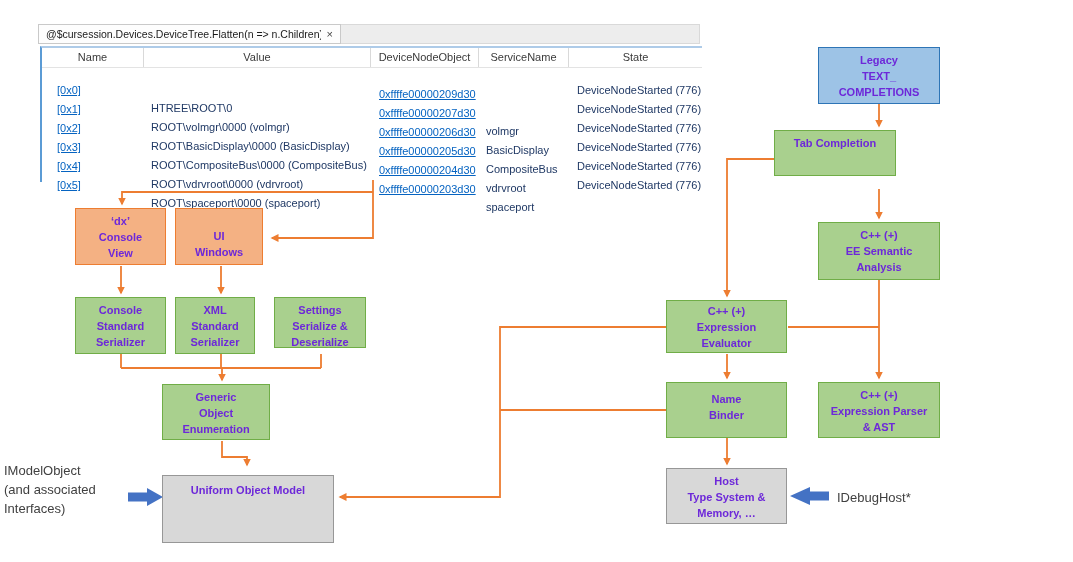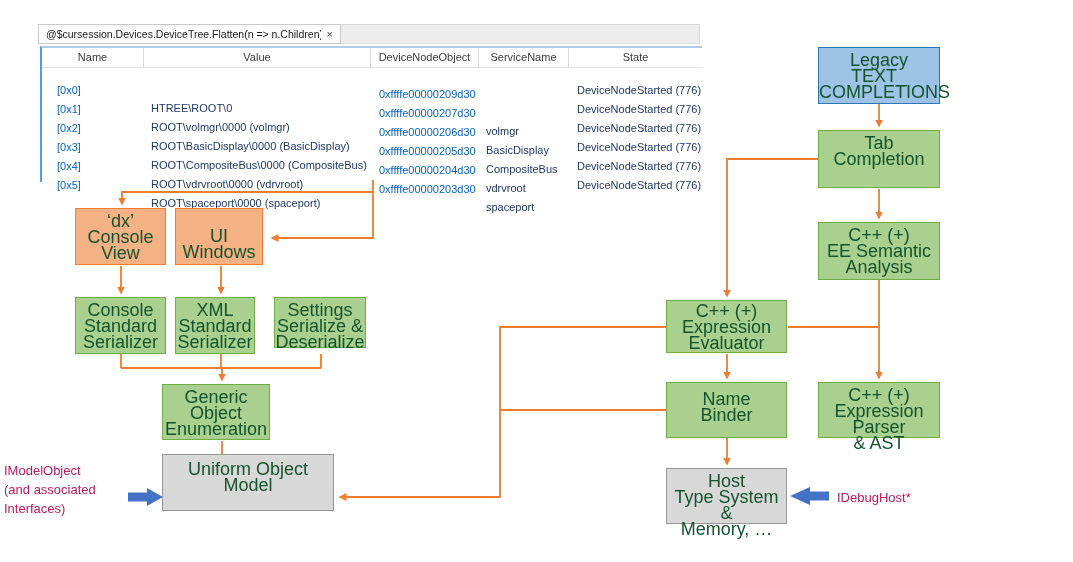--- a/index.html
+++ b/index.html
@@ -37,35 +37,35 @@
   }
   .thead{color:#3a3a3a;border-bottom:1px solid #e3e3e3;}
   .th{text-align:center;height:19px;line-height:19px;border-right:1px solid #d9d9d9;}
   .th:last-child{border-right:none;}
   .td{white-space:nowrap;overflow:hidden;color:#1f3864;}
   .td.c-name{padding-left:15px;}
   .td.c-value{padding-left:7px;margin-top:35px;}
   .td.c-node{padding-left:8px;margin-top:8px;}
   .td.c-svc{padding-left:7px;margin-top:44px;}
   .td.c-state{padding-left:8px;}
-  a.lnk{color:#0563c1;cursor:pointer;}
+  a.lnk{color:#0563c1;text-decoration:underline;cursor:pointer;}
 
   
   .box{
     position:absolute;box-sizing:border-box;border:1.5px solid;
     text-align:center;white-space:pre-line;
-    font-size:18px;line-height:16px;padding-top:4px;color:#14532d;
+    font-size:11px;line-height:16px;padding-top:4px;color:#6d28d9;font-weight:bold;
   }
   .box.green {background:#a9d08e;border-color:#70ad47;}
   .box.orange{background:#f4b183;border-color:#ed7d31;}
   .box.blue  {background:#9dc3e6;border-color:#2e75b6;}
   .box.gray  {background:#d8d8d8;border-color:#979797;}
 
   .note{
-    position:absolute;white-space:pre-line;font-size:13px;line-height:19px;color:#be185d;
+    position:absolute;white-space:pre-line;font-size:13px;line-height:19px;color:#404040;
   }
 
   svg.wires{position:absolute;left:0;top:0;pointer-events:none;}
 </style>
 </head>
 <body>
 
 <div class="tabstrip">
   <div class="tab">
     <span class="tab-title">@$cursession.Devices.DeviceTree.Flatten(n =&gt; n.Children)</span>
@@ -152,21 +152,21 @@
   </g>
   <g fill="#4472C4" stroke="none">
     <polygon points="128,492.5 147,492.5 147,488 163,497 147,506 147,501.5 128,501.5"></polygon>
     <polygon points="829,491.5 810,491.5 810,487 790,496 810,505 810,500.5 829,500.5"></polygon>
   </g>
 </svg>
 
 <div class="box blue" style="left:818px;top:47px;width:122px;height:57px">Legacy
 TEXT_
 COMPLETIONS</div>
-<div class="box green" style="left:818px;top:130px;width:122px;height:58px">Tab Completion</div>
+<div class="box green" style="left:774px;top:130px;width:122px;height:46px">Tab Completion</div>
 <div class="box green" style="left:818px;top:222px;width:122px;height:58px">C++ (+)
 EE Semantic
 Analysis</div>
 <div class="box green" style="left:818px;top:382px;width:122px;height:56px">C++ (+)
 Expression Parser
 &amp; AST</div>
 
 <div class="box green" style="left:666px;top:300px;width:121px;height:53px;padding-top:2px">C++ (+)
 Expression
 Evaluator</div>
@@ -186,18 +186,18 @@
 Serializer</div>
 <div class="box green" style="left:175px;top:297px;width:80px;height:57px">XML
 Standard
 Serializer</div>
 <div class="box green" style="left:274px;top:297px;width:92px;height:51px">Settings
 Serialize &amp;
 Deserialize</div>
 <div class="box green" style="left:162px;top:384px;width:108px;height:56px">Generic
 Object
 Enumeration</div>
-<div class="box gray" style="left:162px;top:454px;width:172px;height:57px;padding-top:6px">Uniform Object Model</div>
+<div class="box gray" style="left:162px;top:475px;width:172px;height:68px;padding-top:6px">Uniform Object Model</div>
 
 <div class="note" style="left:4px;top:461px;width:140px">IModelObject
 (and associated
 Interfaces)</div>
 <div class="note" style="left:837px;top:488px">IDebugHost*</div>
 
 </body></html>

